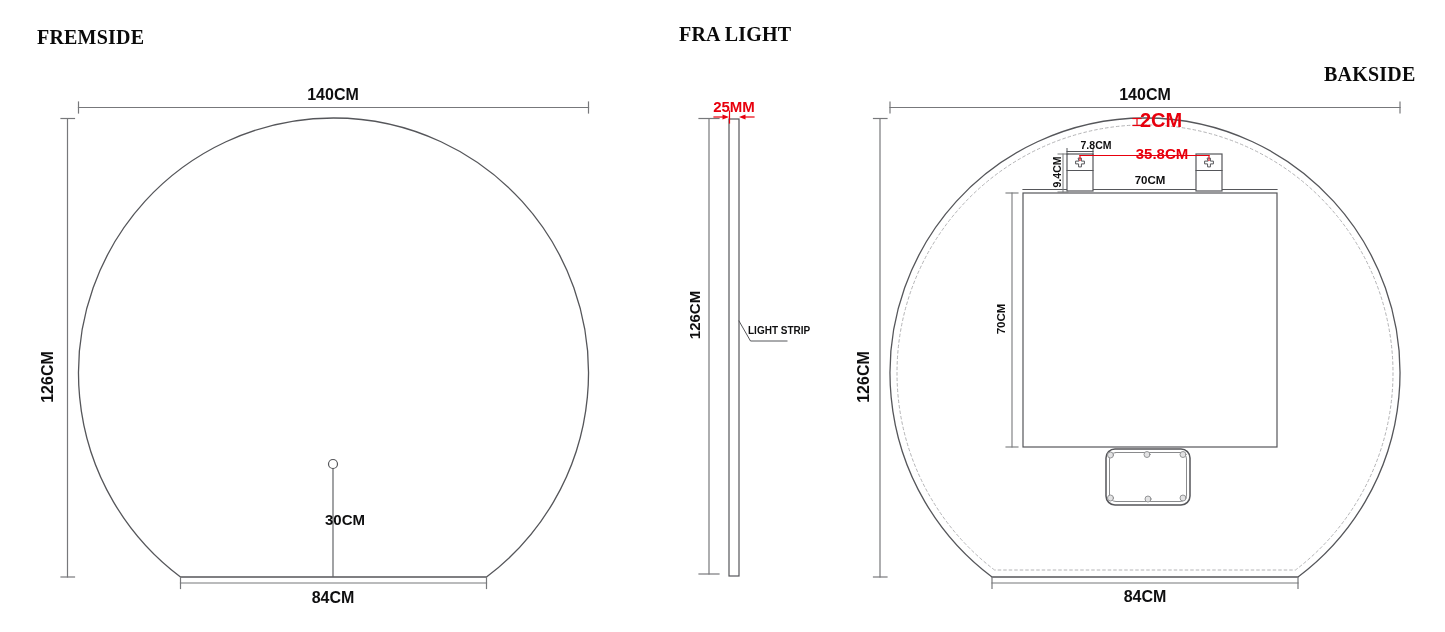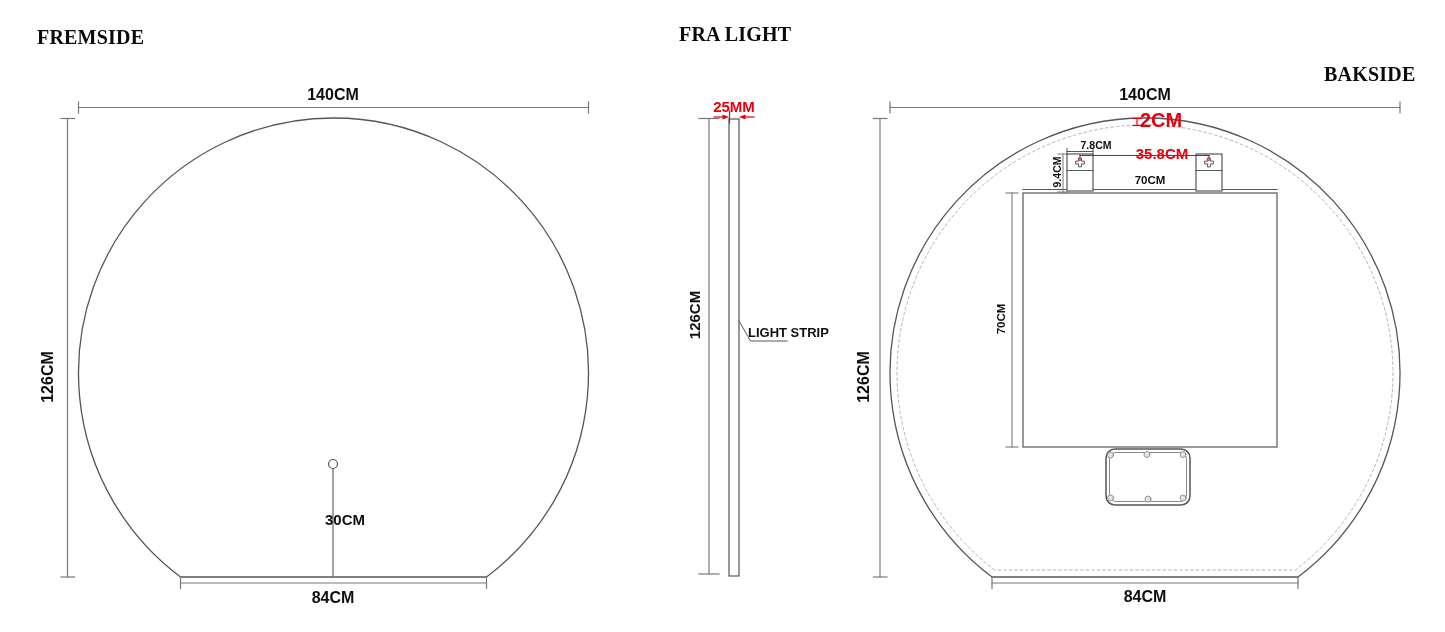--- a/index.html
+++ b/index.html
@@ -24,21 +24,21 @@
   .title{
     position:absolute;
     font-size:20px;font-weight:700;color:#0a0a0a;
     letter-spacing:.2px;white-space:nowrap;line-height:1;font-family:Liberation Serif, serif;
   }
   .red-t{color:#e8000d;}
   .fs16{font-size:16px;}
   .fs15{font-size:15px;}
   .fs11{font-size:11.5px;}
   .fs10{font-size:10.5px;}
-  .fs8{font-size:13px;font-weight:700;}
+  .fs8{font-size:10px;font-weight:700;}
   .b{font-weight:700;}
 </style>
 </head>
 <body>
 
 <div class="canvas">
 
   <svg width="1445" height="632" viewBox="0 0 1445 632">
 
     <g stroke-linecap="square">

